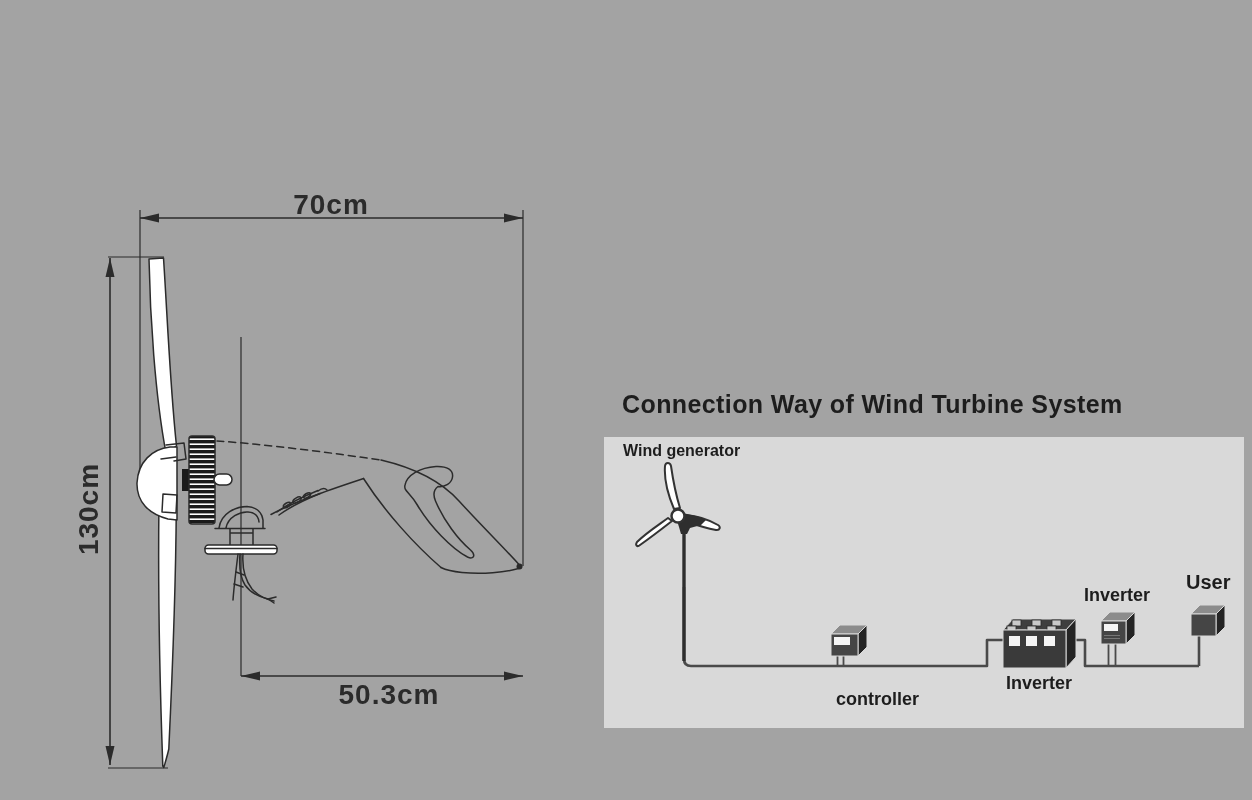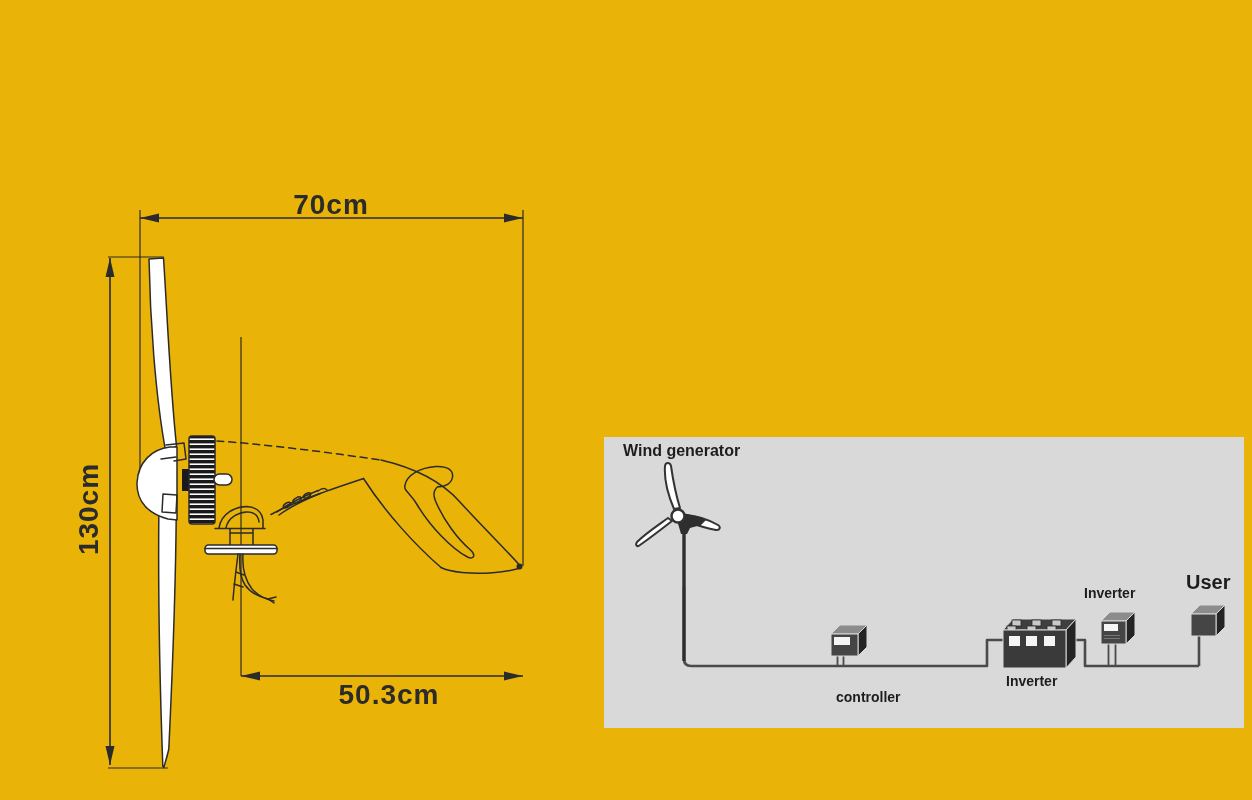--- a/index.html
+++ b/index.html
@@ -1,31 +1,31 @@
 <!DOCTYPE html>
 <html style="--ink: #2b2b2b; --panel-bg: #d9d9d9; --wire: #4a4a4a; --box-front: #454545; --box-top: #8c8c8c; --box-side: #242424; --battery-front: #3a3a3a; --battery-top: #3f3f3f; --display-white: #f4f4f4; --label-text: #1d1d1d;"><head>
 <meta charset="utf-8">
 <style>
   html,body{margin:0;padding:0;background:#ffffff;}
-  .page{position:relative;width:1252px;height:800px;background:#eab308;overflow:hidden;
+  .page{position:relative;width:1252px;height:800px;background:#a3a3a3;overflow:hidden;
         font-family:"Liberation Sans",sans-serif;}
   svg{position:absolute;left:0;top:0;}
   .dim-text{font-family:"Liberation Sans",sans-serif;font-weight:bold;font-size:28px;
             letter-spacing:1px;fill:var(--ink);}
   .art{stroke:var(--ink);fill:none;stroke-width:1.5;stroke-linecap:round;stroke-linejoin:round;}
   .art-fill{stroke:var(--ink);fill:#ffffff;stroke-width:1.5;stroke-linejoin:round;}
   .dim-line{stroke:var(--ink);stroke-width:1.6;fill:none;}
   .ext-line{stroke:var(--ink);stroke-width:1.2;fill:none;}
   .arrow{fill:var(--ink);stroke:none;}
   .diagram-title{position:absolute;left:622px;top:390px;font-weight:bold;font-size:25px;
                  letter-spacing:0.4px;color:var(--label-text);}
   .panel{position:absolute;left:604px;top:437px;width:640px;height:291px;
          background:var(--panel-bg);}
   .panel svg{position:absolute;left:0;top:0;}
-  .node-label{position:absolute;font-weight:bold;font-size:14px;color:var(--label-text);
+  .node-label{position:absolute;font-weight:bold;font-size:18px;color:var(--label-text);
               white-space:nowrap;}
   .wire{stroke:var(--wire);stroke-width:2.6;fill:none;stroke-linejoin:round;stroke-linecap:butt;}
   .wire-thin{stroke:var(--wire);stroke-width:1.8;fill:none;}
   .face-front{fill:var(--box-front);stroke:var(--panel-bg);stroke-width:1;}
   .face-top{fill:var(--box-top);stroke:var(--panel-bg);stroke-width:1;}
   .face-side{fill:var(--box-side);stroke:var(--panel-bg);stroke-width:1;}
   .display{fill:var(--display-white);stroke:none;}
   .blade{fill:#ffffff;stroke:#333333;stroke-width:2;stroke-linejoin:round;}
 </style>
 </head>
@@ -108,20 +108,21 @@
       <rect x="205" y="545" width="72" height="9" rx="3.5" class="art-fill"></rect>
       <path class="art" stroke-width="1" d="M205,548.5 L277,548.5"></path>
 
       <path class="art" stroke-width="1.8" d="M240,554 C239,566 240,577 245,585 C250,592 259,597 268,599"></path>
       <path class="art" stroke-width="1.4" d="M243,554 C242,568 245,580 252,589 C258,595.5 266,599.5 274,601"></path>
       <path class="art" stroke-width="1.4" d="M238,554 C236,570 234,586 233,600"></path>
       <path class="art" stroke-width="1.2" d="M236,572 l8,3 M234,584 l9,3 M268,599 l8,-2 M268,599 l6,4"></path>
     </g>
   </svg>
 
+  <div class="diagram-title">Connection Way of Wind Turbine System</div>
 
   <div class="panel">
     <svg width="640" height="273" viewBox="0 0 640 273">
 
       <g>
         <path class="wire" d="M80,150 L80,222 Q80,229 87,229 L383,229 L383,203 L400,203"></path>
         <path class="wire" d="M461,203 L481,203 L481,229 L595,229"></path>
         <path class="wire-thin" d="M233.5,218 V229 M239.5,218 V229"></path>
         <path class="wire-thin" d="M504.5,206 V229 M511.5,206 V229"></path>
         <path class="wire" d="M595,198 V229"></path>

